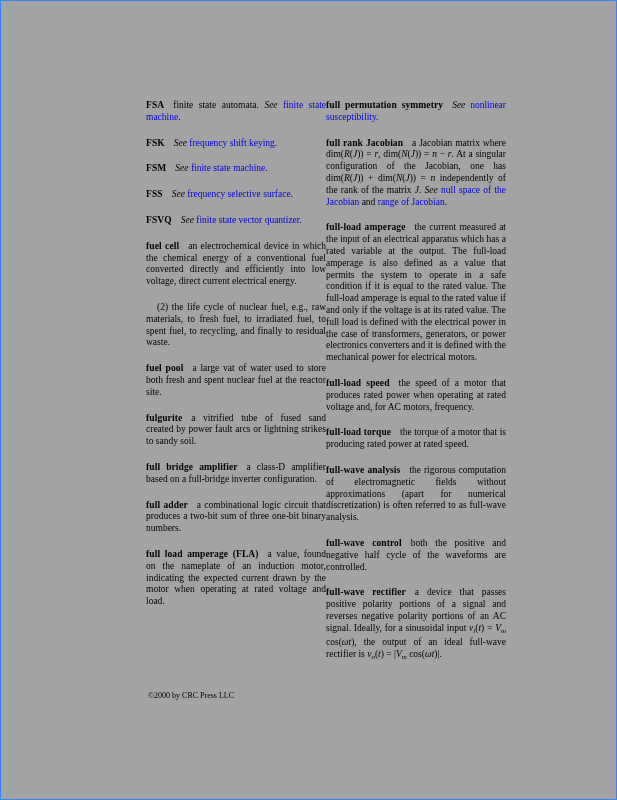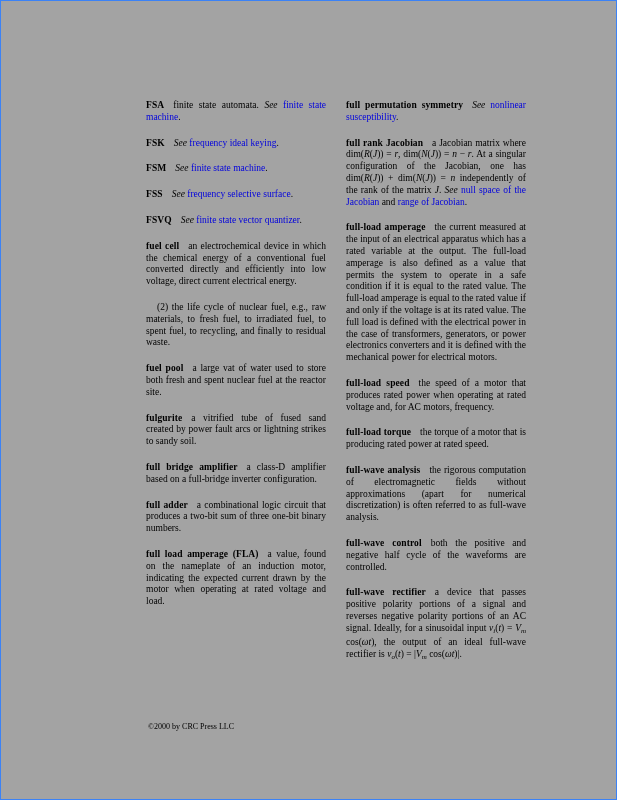--- a/index.html
+++ b/index.html
@@ -19,21 +19,21 @@
   }
   .column {
     position: absolute;
     top: 99px;
     width: 180px;
     font-size: 9.5px;
     line-height: 11.8px;
     text-align: justify;
   }
   .column-left  { left: 145px; }
-  .column-right { left: 345px; }
+  .column-right { left: 325px; }
   .entry { margin: 0 0 14px 0; }
   .entry.extra-gap { margin-top: 12px; }
   .para { margin: 0; padding: 0; }
   .para.indent { text-indent: 11px; }
   .term {
     font-weight: bold;
     margin-right: 9px;
     letter-spacing: 0.1px;
   }
   .run-t { }
@@ -41,35 +41,35 @@
   .run-l { color: #0000dd; }
   .run-m { font-style: italic; }
   .run-sub {
     font-style: italic;
     font-size: 7px;
     vertical-align: -2px;
   }
   .footer {
     position: absolute;
     left: 147px;
-    top: 721px;
+    top: 690px;
     font-size: 8px;
     color: #000000;
   }
 </style>
 </head>
 <body>
 
 <div class="page">
   <div class="column column-left">
       <div class="entry">
         <p class="para"><span class="term">FSA</span><span class="run-t">finite state automata. </span><span class="run-i">See </span><span class="run-l">finite state machine</span><span class="run-t">.</span></p>
       </div>
       <div class="entry">
-        <p class="para"><span class="term">FSK</span><span class="run-i">See </span><span class="run-l">frequency ideal keying</span><span class="run-t">.</span></p>
+        <p class="para"><span class="term">FSK</span><span class="run-i">See </span><span class="run-l">frequency shift keying</span><span class="run-t">.</span></p>
       </div>
       <div class="entry">
         <p class="para"><span class="term">FSM</span><span class="run-i">See </span><span class="run-l">finite state machine</span><span class="run-t">.</span></p>
       </div>
       <div class="entry">
         <p class="para"><span class="term">FSS</span><span class="run-i">See </span><span class="run-l">frequency selective surface</span><span class="run-t">.</span></p>
       </div>
       <div class="entry">
         <p class="para"><span class="term">FSVQ</span><span class="run-i">See </span><span class="run-l">finite state vector quantizer</span><span class="run-t">.</span></p>
       </div>

